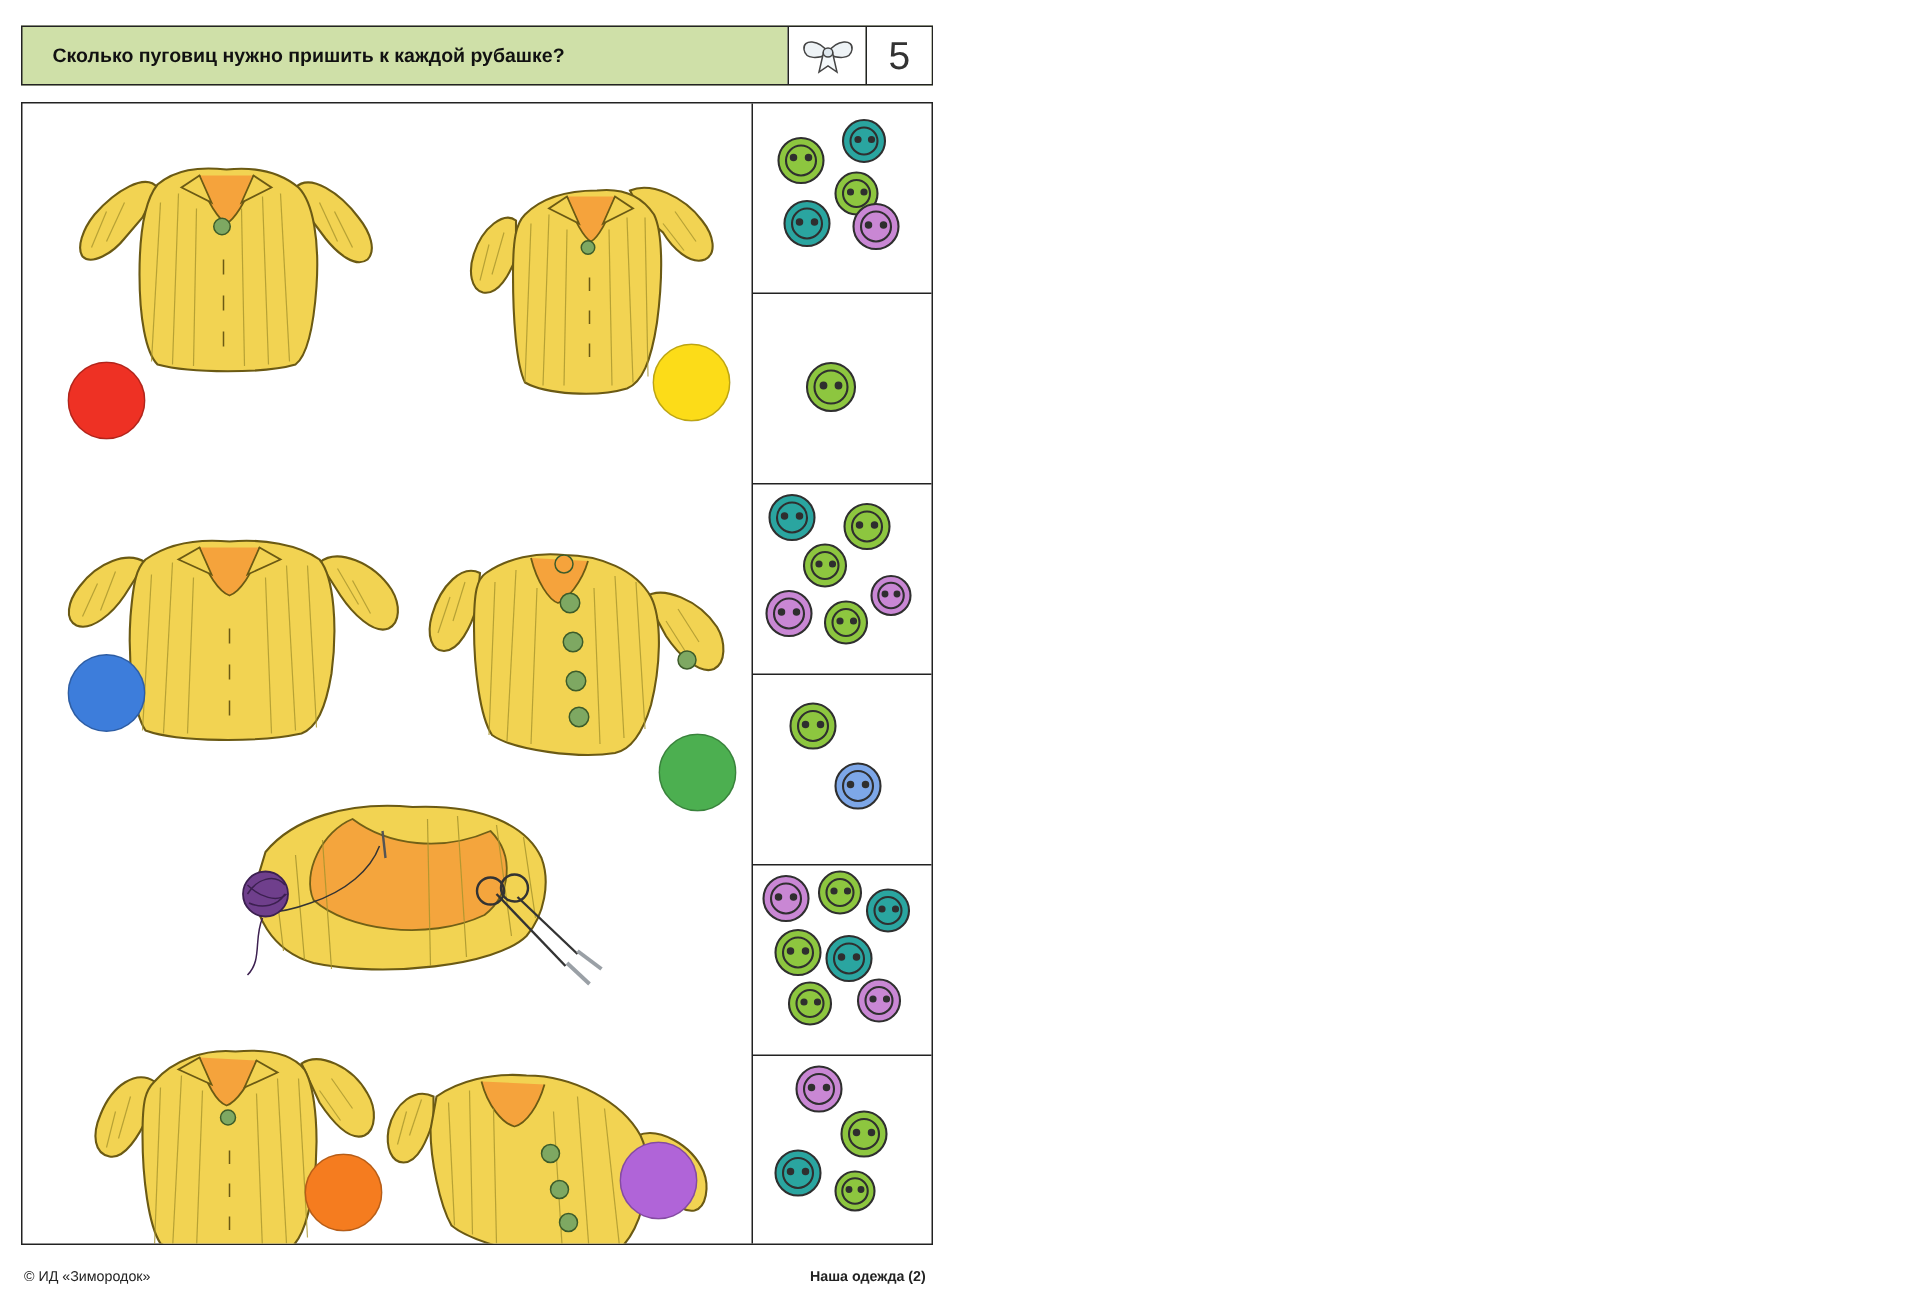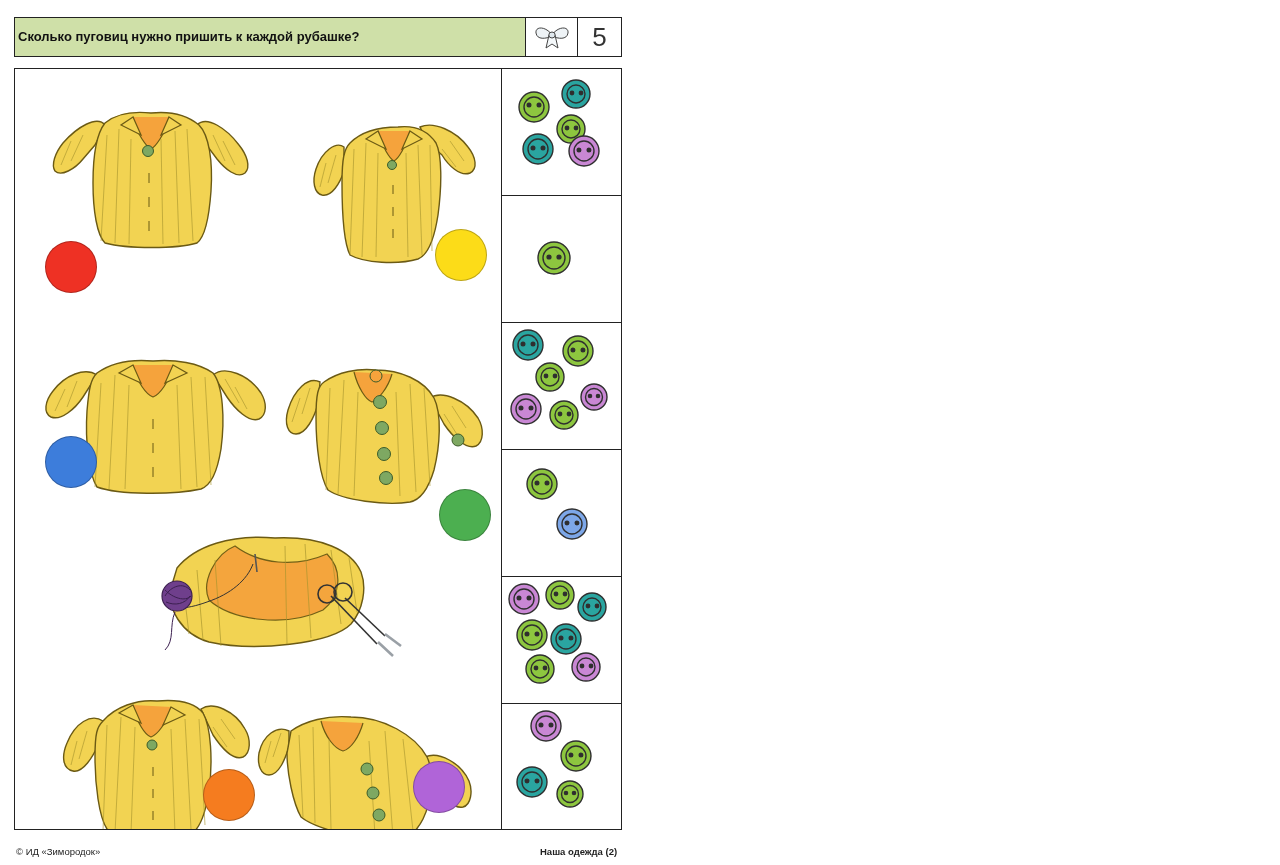--- a/index.html
+++ b/index.html
@@ -21,21 +21,21 @@
 
   
   .header {
     position:absolute;
     display:flex;
     align-items:stretch;
     border:1px solid #222;
   }
   .header .title {
     flex:1;
-    padding:6px 3px;
+    padding:6px 20px;
     font-size:13px;
     font-weight:bold;
     color:#111;
     line-height:1.25;
     display:flex;
     align-items:center;
   }
   .header .bow-cell {
     width:52px;
     border-left:1px solid #222;

